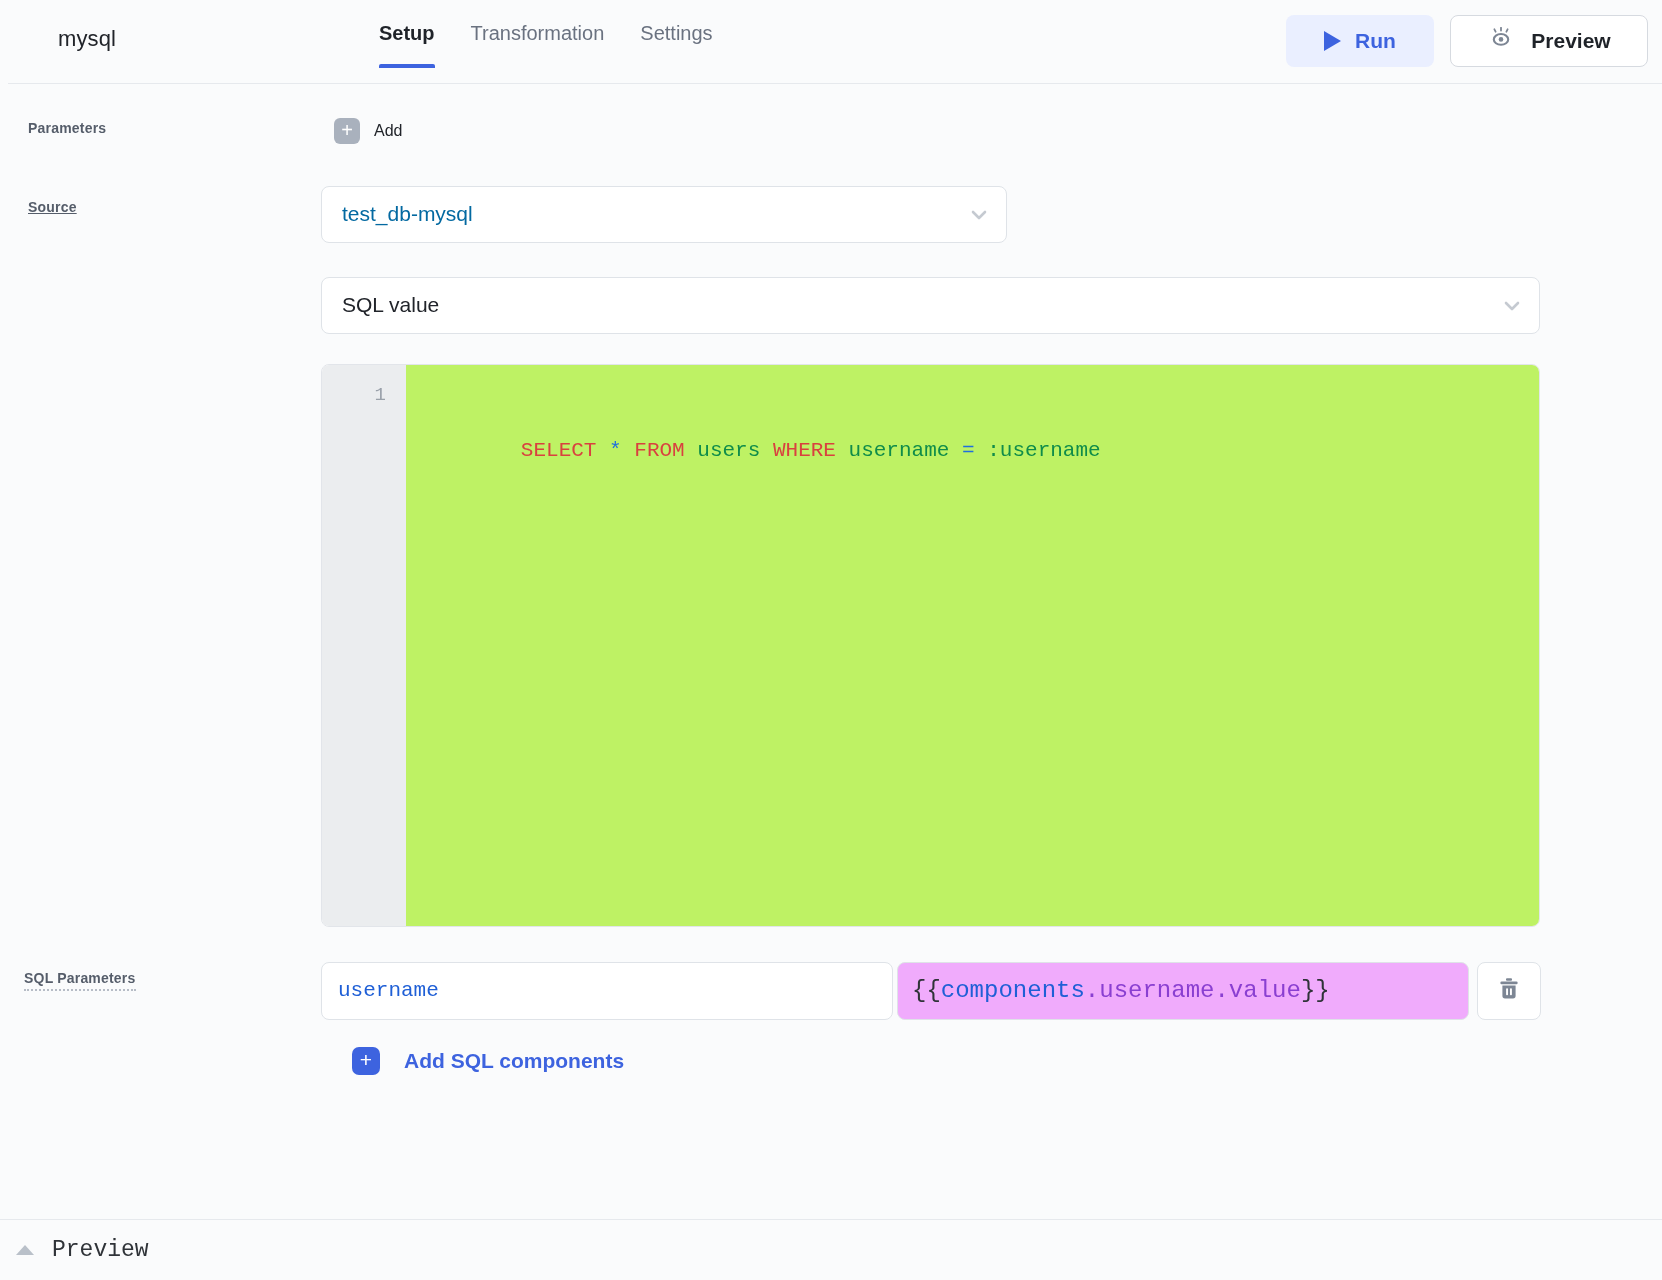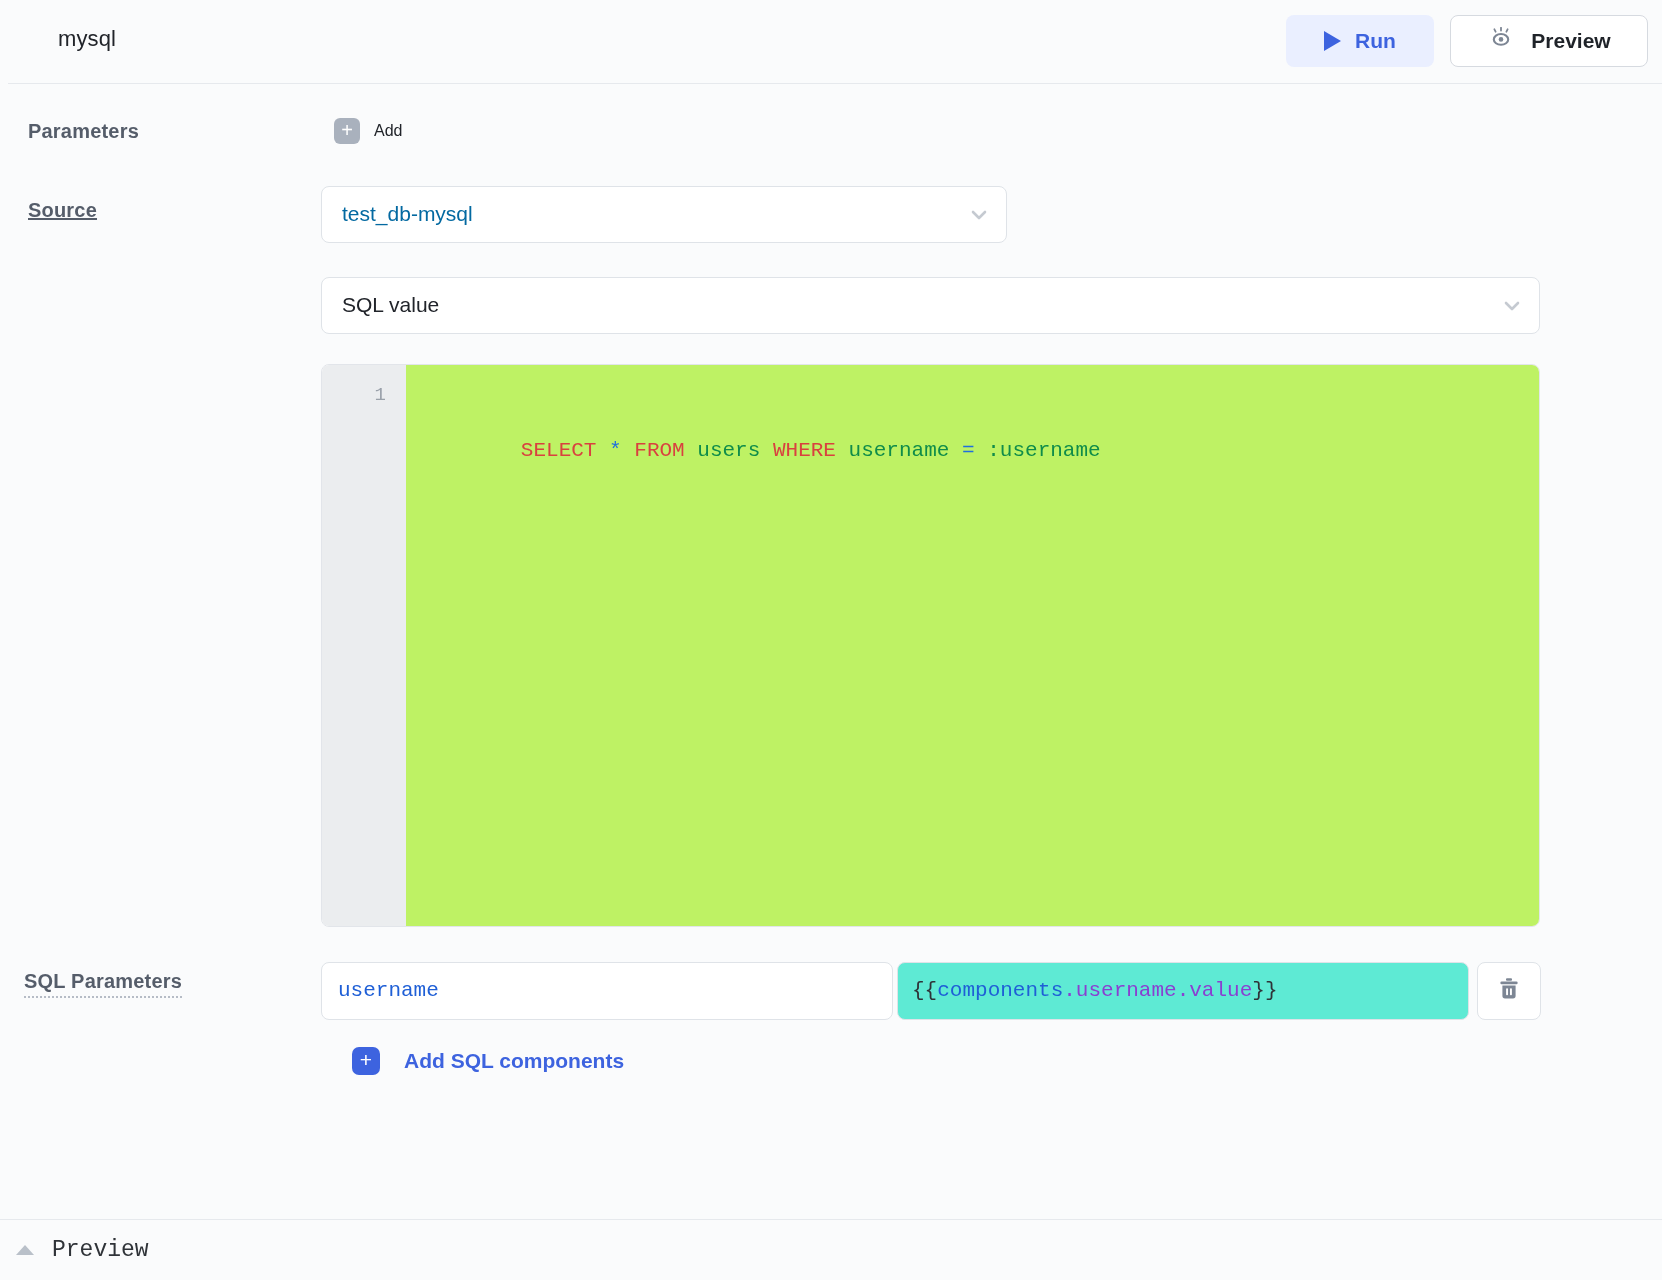--- a/index.html
+++ b/index.html
@@ -113,21 +113,21 @@
     color: #1f2329;
     font-size: 21px;
     font-weight: bold;
     font-family: "Liberation Sans", sans-serif;
     cursor: pointer;
   }
 
   
   .row-label {
     position: absolute;
-    font-size: 20px;
+    font-size: 14px;
     color: #555d6a;
     font-weight: bold;
     letter-spacing: 0.2px;
   }
 
   .lbl-parameters { left: 28px; top: 120px; }
   .lbl-source     { left: 28px; top: 199px; text-decoration: underline; }
   .lbl-sqlparams  {
     left: 24px; top: 970px;
     border-bottom: 2px dotted #b6bcc6;
@@ -246,26 +246,26 @@
     font-family: "Liberation Mono", monospace;
     font-size: 21px;
     color: #1f5fd6;
     line-height: 56px;
     outline: none;
   }
   .param-val {
     position: absolute;
     left: 897px; top: 962px;
     width: 572px; height: 58px;
-    background: #5eead4;
+    background: #f0abfc;
     border: 1px solid #dfe3e8;
     border-radius: 8px;
     padding: 0 14px;
     font-family: "Liberation Mono", monospace;
-    font-size: 21px;
+    font-size: 24px;
     line-height: 56px;
     white-space: pre;
     overflow: hidden;
   }
   .mu-brace { color: #2f3338; }
   .mu-root  { color: #1f5fd6; }
   .mu-prop  { color: #8a3fd1; }
 
   .btn-delete {
     position: absolute;
@@ -331,20 +331,25 @@
   }
 </style>
 </head>
 <body>
 
 <div class="app">
 
   <div class="header">
     <div class="node-title">mysql</div>
 
+    <div class="tabs">
+      <div class="tab active">Setup</div>
+      <div class="tab">Transformation</div>
+      <div class="tab">Settings</div>
+    </div>
 
     <div class="header-actions">
       <button class="btn-run">
         <span class="play-tri"></span>
         <span>Run</span>
       </button>
       <button class="btn-preview">
         <span>
           <svg width="28" height="24" viewBox="0 0 28 24">
             <g stroke="#7d8694" stroke-width="1.8" stroke-linecap="round" fill="none">

